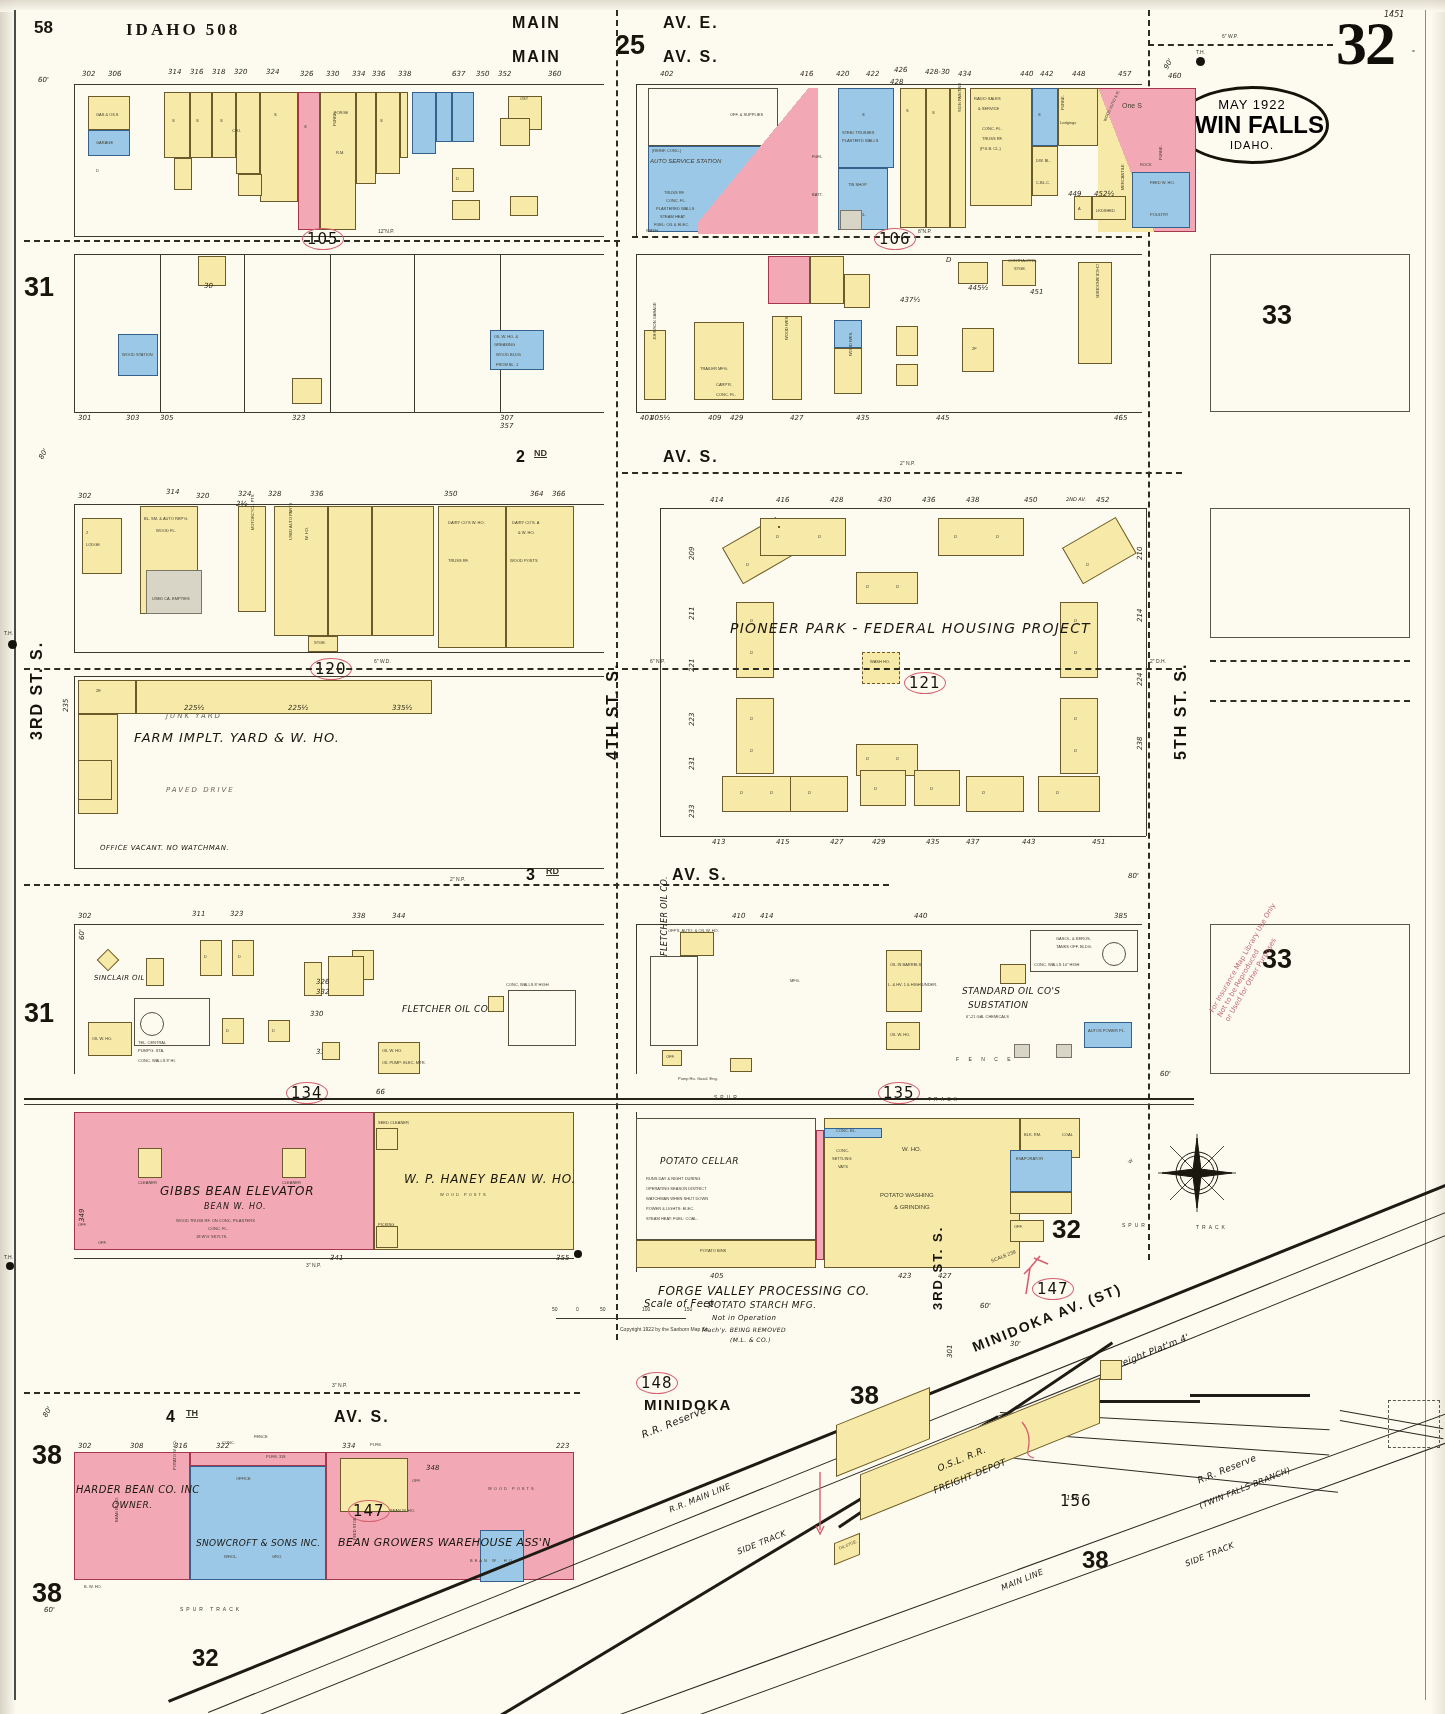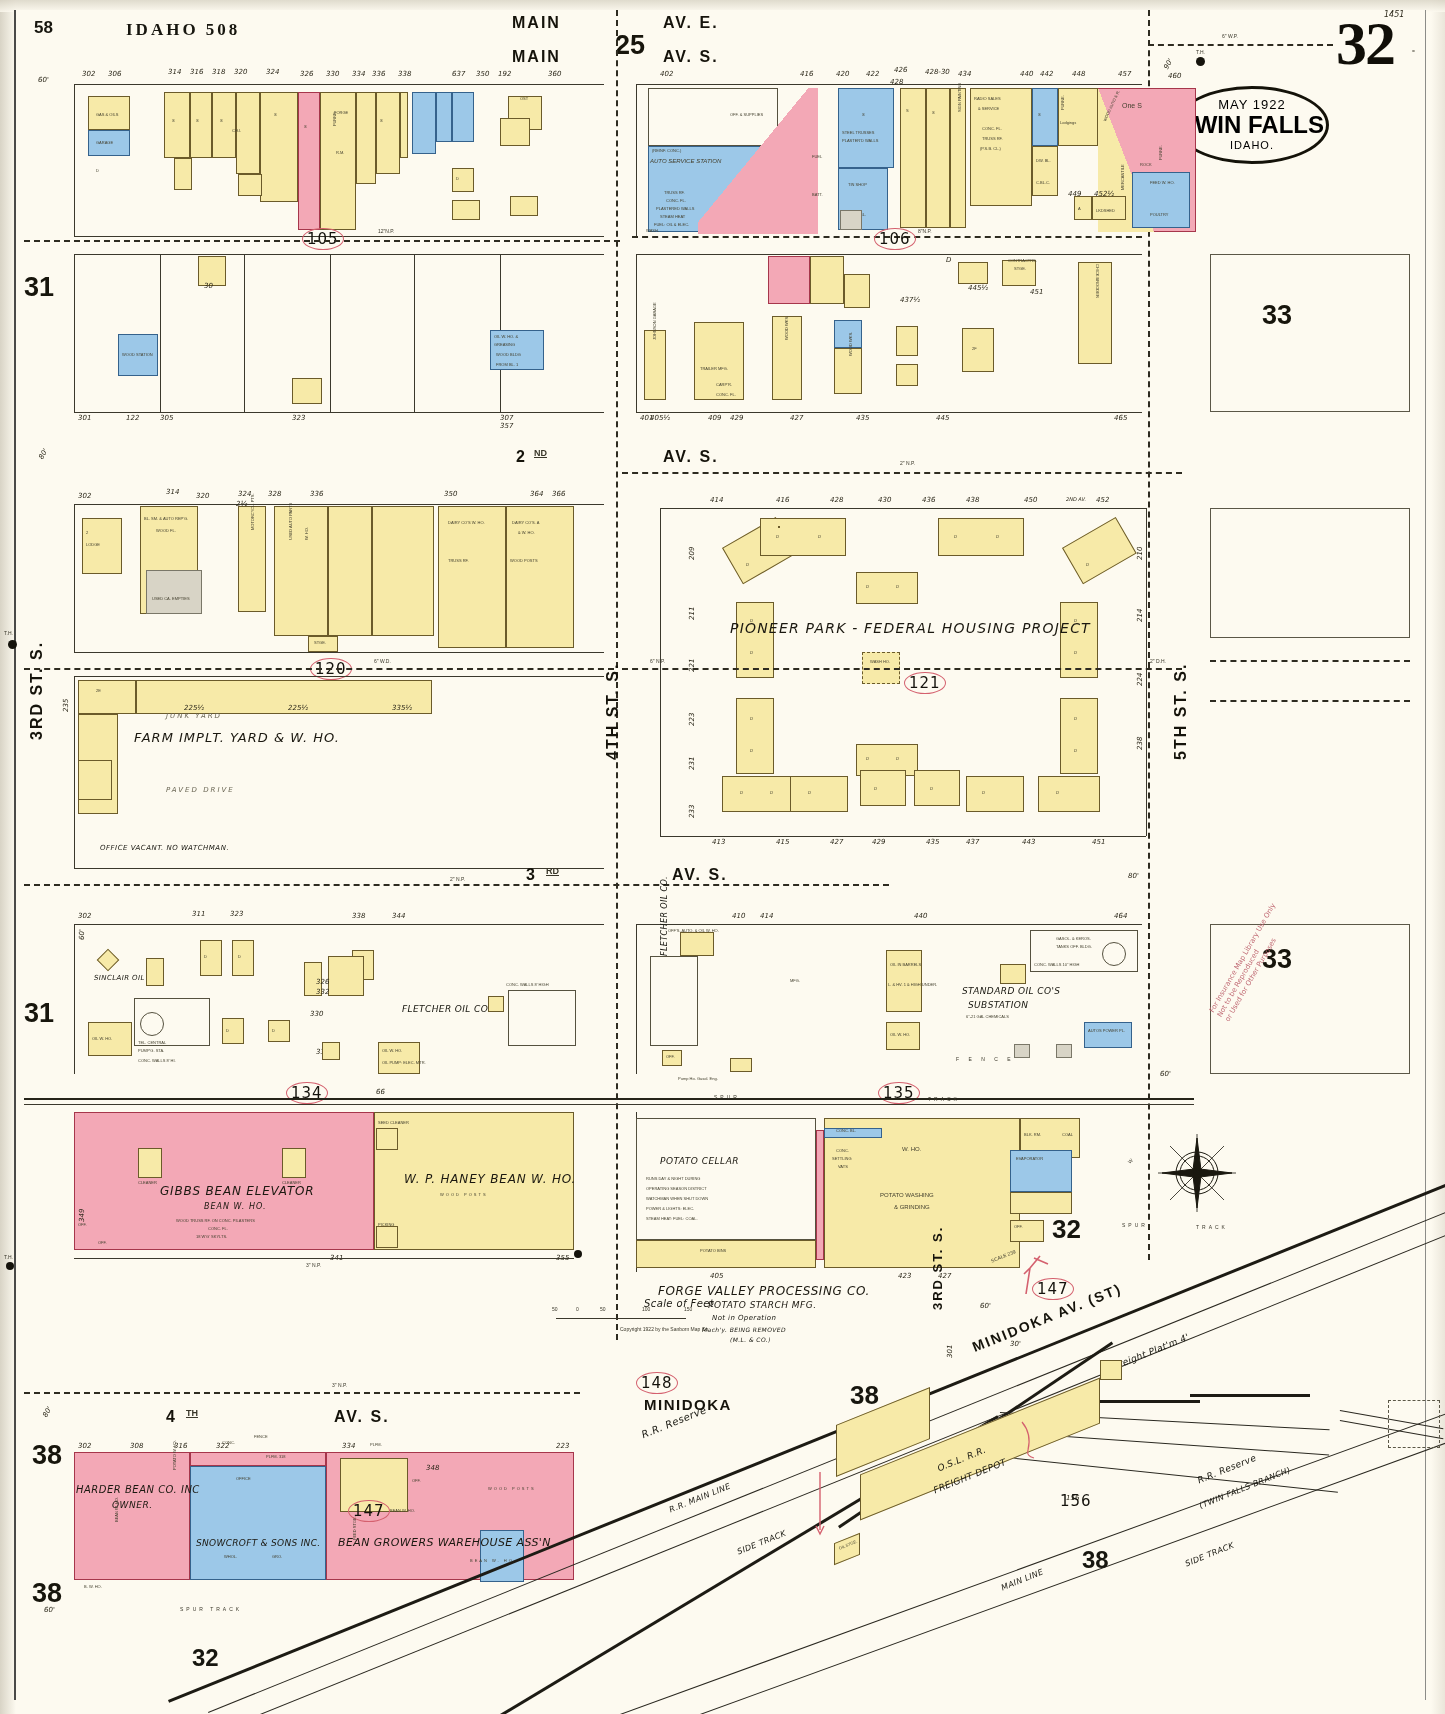--- a/index.html
+++ b/index.html
@@ -153,21 +153,21 @@
   <div class="t num" style="left:212px;top:68px;">318</div>
   <div class="t num" style="left:234px;top:68px;">320</div>
   <div class="t num" style="left:266px;top:68px;">324</div>
   <div class="t num" style="left:300px;top:70px;">326</div>
   <div class="t num" style="left:326px;top:70px;">330</div>
   <div class="t num" style="left:352px;top:70px;">334</div>
   <div class="t num" style="left:372px;top:70px;">336</div>
   <div class="t num" style="left:398px;top:70px;">338</div>
   <div class="t num" style="left:452px;top:70px;">637</div>
   <div class="t num" style="left:476px;top:70px;">350</div>
-  <div class="t num" style="left:498px;top:70px;">192</div>
+  <div class="t num" style="left:498px;top:70px;">352</div>
   <div class="t num" style="left:548px;top:70px;">360</div>
 
   <div class="bld yel" style="left:88px;top:96px;width:42px;height:34px;"></div>
   <div class="bld blu" style="left:88px;top:130px;width:42px;height:26px;"></div>
   <div class="t xtiny" style="left:96px;top:112px;">GAS &amp; OILS</div>
   <div class="t xtiny" style="left:96px;top:140px;">GARAGE</div>
   <div class="bld yel" style="left:164px;top:92px;width:26px;height:66px;"></div>
   <div class="bld yel" style="left:190px;top:92px;width:22px;height:66px;"></div>
   <div class="bld yel" style="left:212px;top:92px;width:24px;height:66px;"></div>
   <div class="bld yel" style="left:236px;top:92px;width:24px;height:82px;"></div>
@@ -306,21 +306,21 @@
   <div class="t num" style="left:204px;top:282px;">30</div>
   <div class="bld blu" style="left:118px;top:334px;width:40px;height:42px;"></div>
   <div class="t xtiny" style="left:122px;top:352px;">WOOD STATION</div>
   <div class="bld blu" style="left:490px;top:330px;width:54px;height:40px;"></div>
   <div class="t xtiny" style="left:494px;top:334px;">OIL W. HO. &amp;</div>
   <div class="t xtiny" style="left:494px;top:342px;">GREASING</div>
   <div class="t xtiny" style="left:496px;top:352px;">WOOD BLDG</div>
   <div class="t xtiny" style="left:496px;top:362px;">FROM BL. 1</div>
   <div class="bld yel" style="left:292px;top:378px;width:30px;height:26px;"></div>
   <div class="t num" style="left:78px;top:414px;">301</div>
-  <div class="t num" style="left:126px;top:414px;">122</div>
+  <div class="t num" style="left:126px;top:414px;">303</div>
   <div class="t num" style="left:160px;top:414px;">305</div>
   <div class="t num" style="left:292px;top:414px;">323</div>
   <div class="t num" style="left:500px;top:414px;">307</div>
   <div class="t num" style="left:500px;top:422px;">357</div>
 
   <div class="solidh" style="left:636px;top:254px;width:506px;"></div>
   <div class="solidv" style="left:636px;top:254px;height:158px;"></div>
   <div class="solidh" style="left:636px;top:412px;width:506px;"></div>
   <div class="bld pnk" style="left:768px;top:256px;width:42px;height:48px;"></div>
   <div class="bld yel" style="left:810px;top:256px;width:34px;height:48px;"></div>
@@ -577,21 +577,21 @@
   <div class="t xtiny" style="left:382px;top:1060px;">OIL PUMP: ELEC. MTR.</div>
   <div class="bld wht" style="left:508px;top:990px;width:68px;height:56px;"></div>
   <div class="t xtiny" style="left:506px;top:982px;">CONC. WALLS 8' HIGH</div>
   <div class="bld yel" style="left:488px;top:996px;width:16px;height:16px;"></div>
 
   <div class="solidh" style="left:636px;top:924px;width:506px;"></div>
   <div class="solidv" style="left:636px;top:924px;height:150px;"></div>
   <div class="t num" style="left:732px;top:912px;">410</div>
   <div class="t num" style="left:760px;top:912px;">414</div>
   <div class="t num" style="left:914px;top:912px;">440</div>
-  <div class="t num" style="left:1114px;top:912px;">464</div>
+  <div class="t num" style="left:1114px;top:912px;">385</div>
   <div class="bld yel" style="left:680px;top:932px;width:34px;height:24px;"></div>
   <div class="t xtiny" style="left:668px;top:928px;">OFF'S. AUTO. &amp; OIL W. HO.</div>
   <div class="bld wht" style="left:650px;top:956px;width:48px;height:90px;"></div>
   <div class="t hand" style="left:660px;top:956px;font-size:8px;transform:rotate(-90deg);transform-origin:0 0;">FLETCHER OIL CO.</div>
   <div class="bld yel" style="left:662px;top:1050px;width:20px;height:16px;"></div>
   <div class="t xtiny" style="left:666px;top:1054px;">OFF.</div>
   <div class="bld yel" style="left:730px;top:1058px;width:22px;height:14px;"></div>
   <div class="t xtiny" style="left:678px;top:1076px;">Pump Ho. Gasol. Eng.</div>
   <div class="t xtiny" style="left:790px;top:978px;">MFG.</div>
   <div class="bld yel" style="left:886px;top:950px;width:36px;height:62px;"></div>

